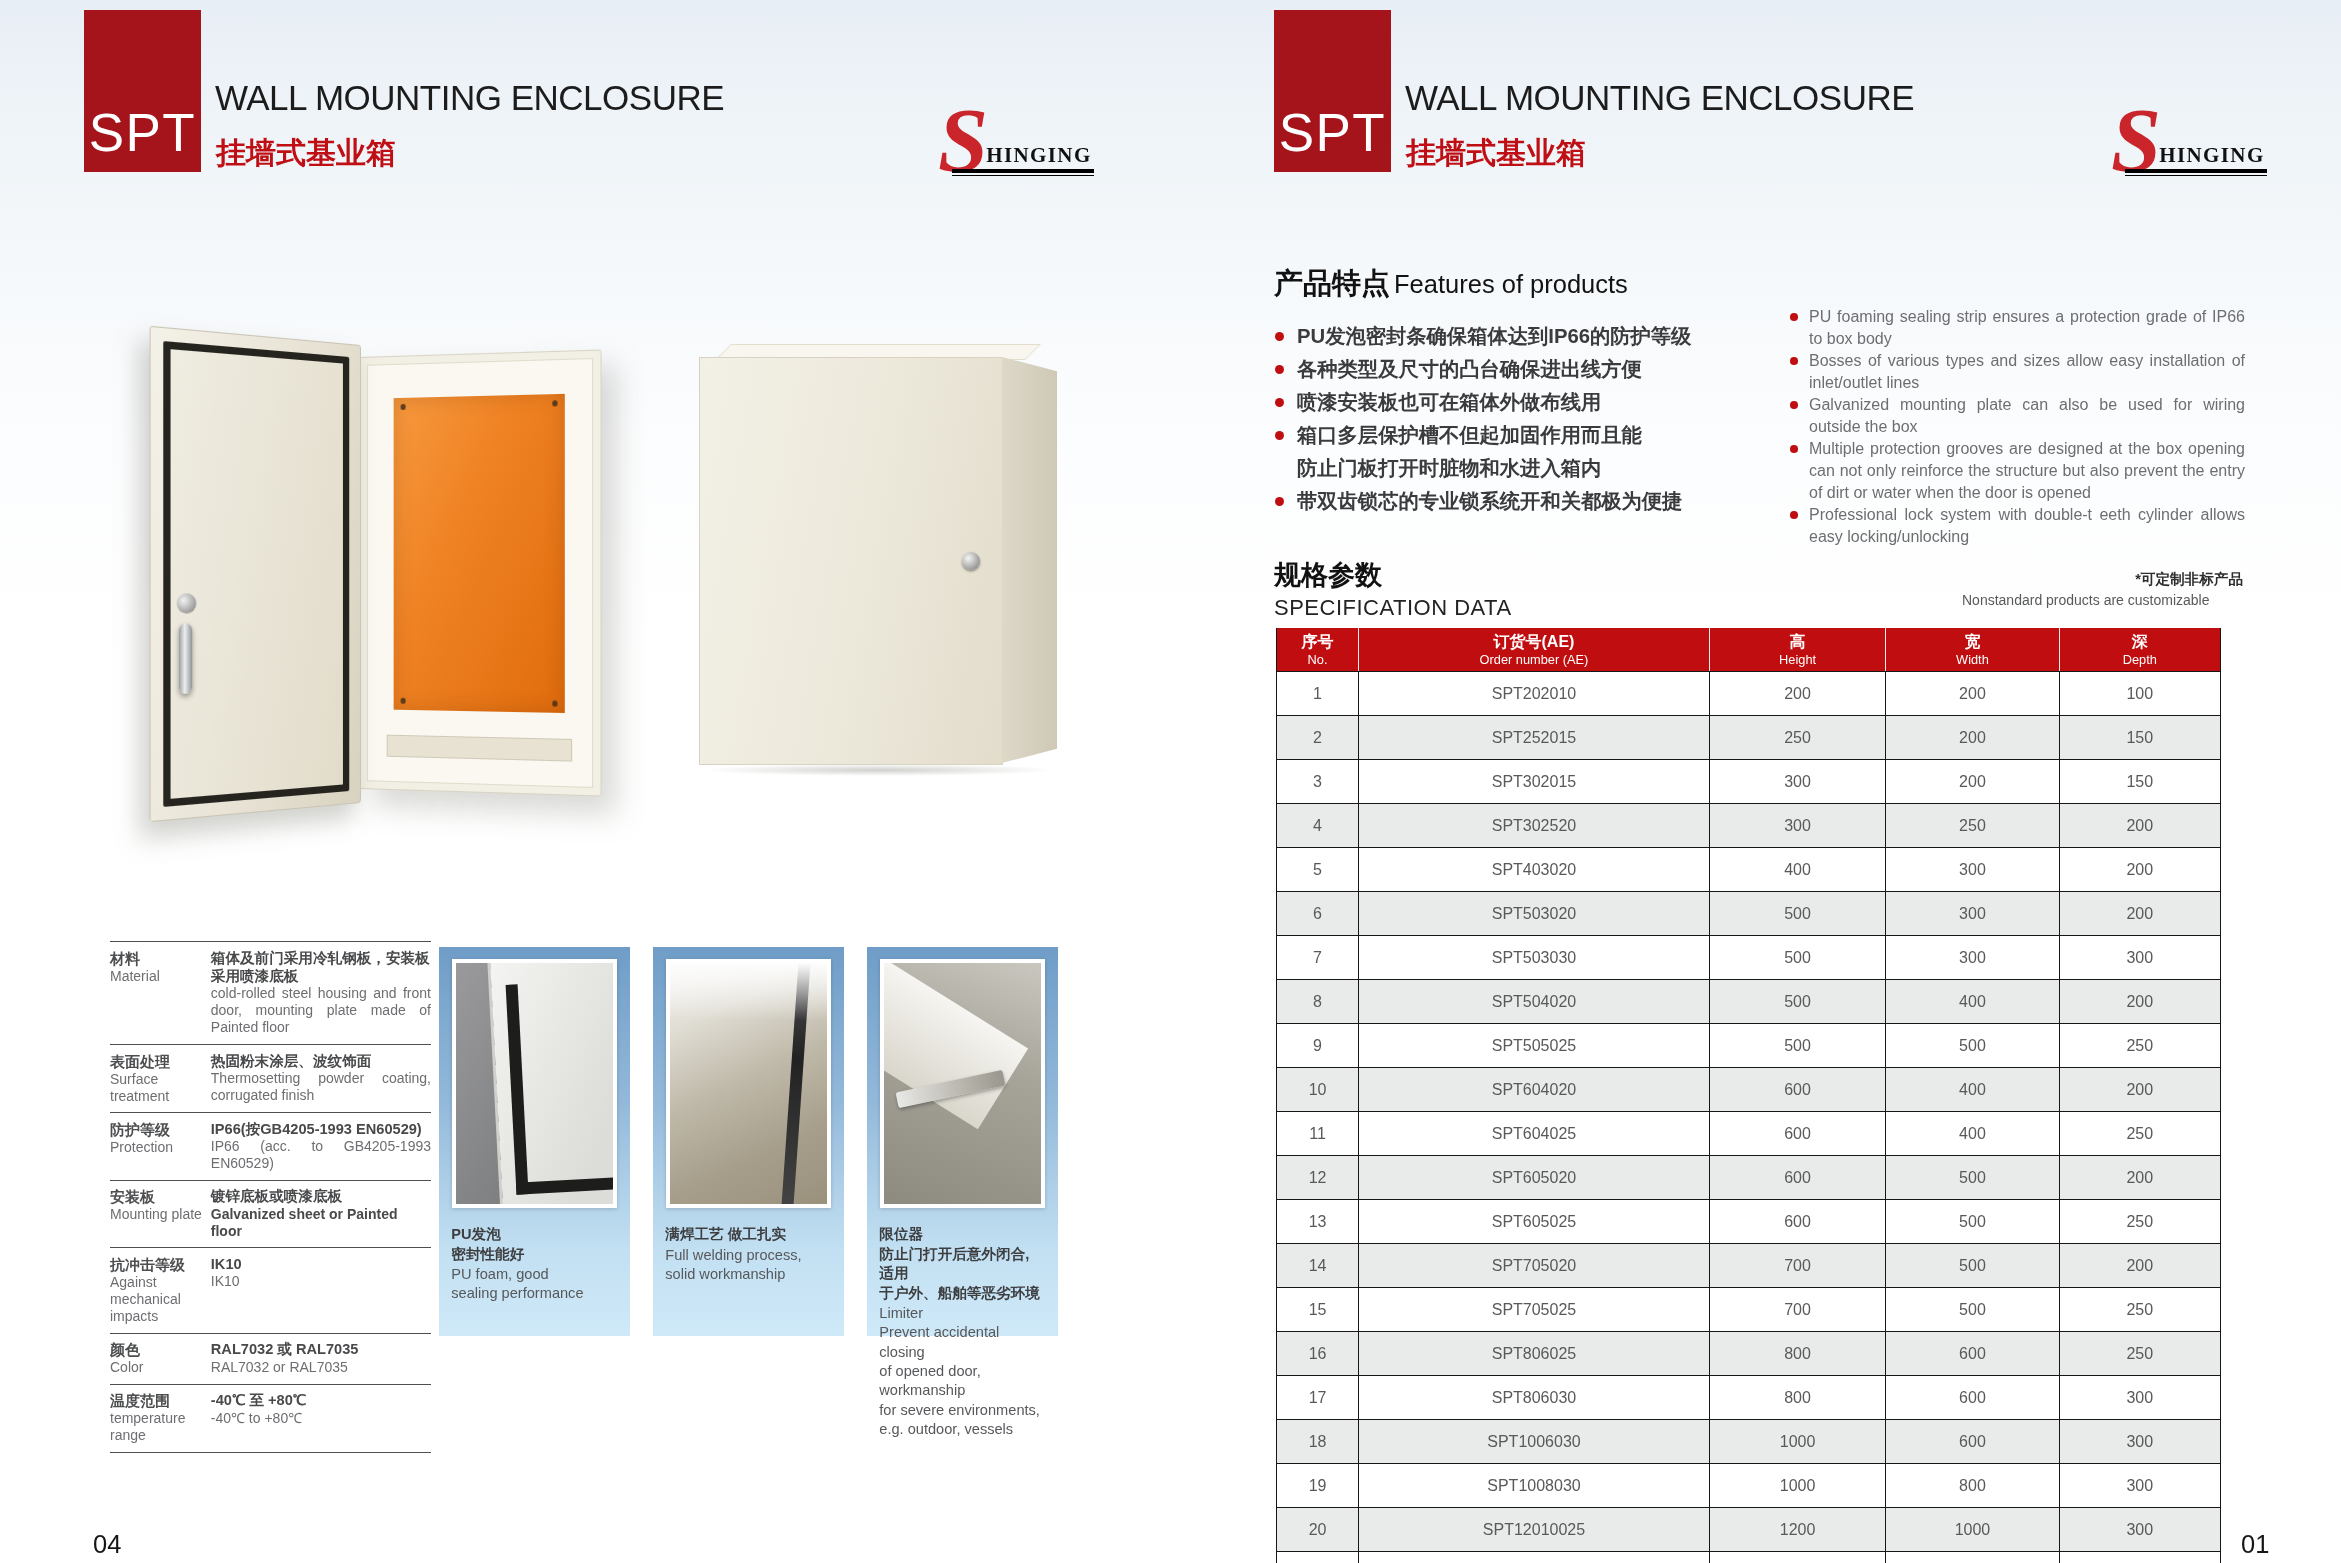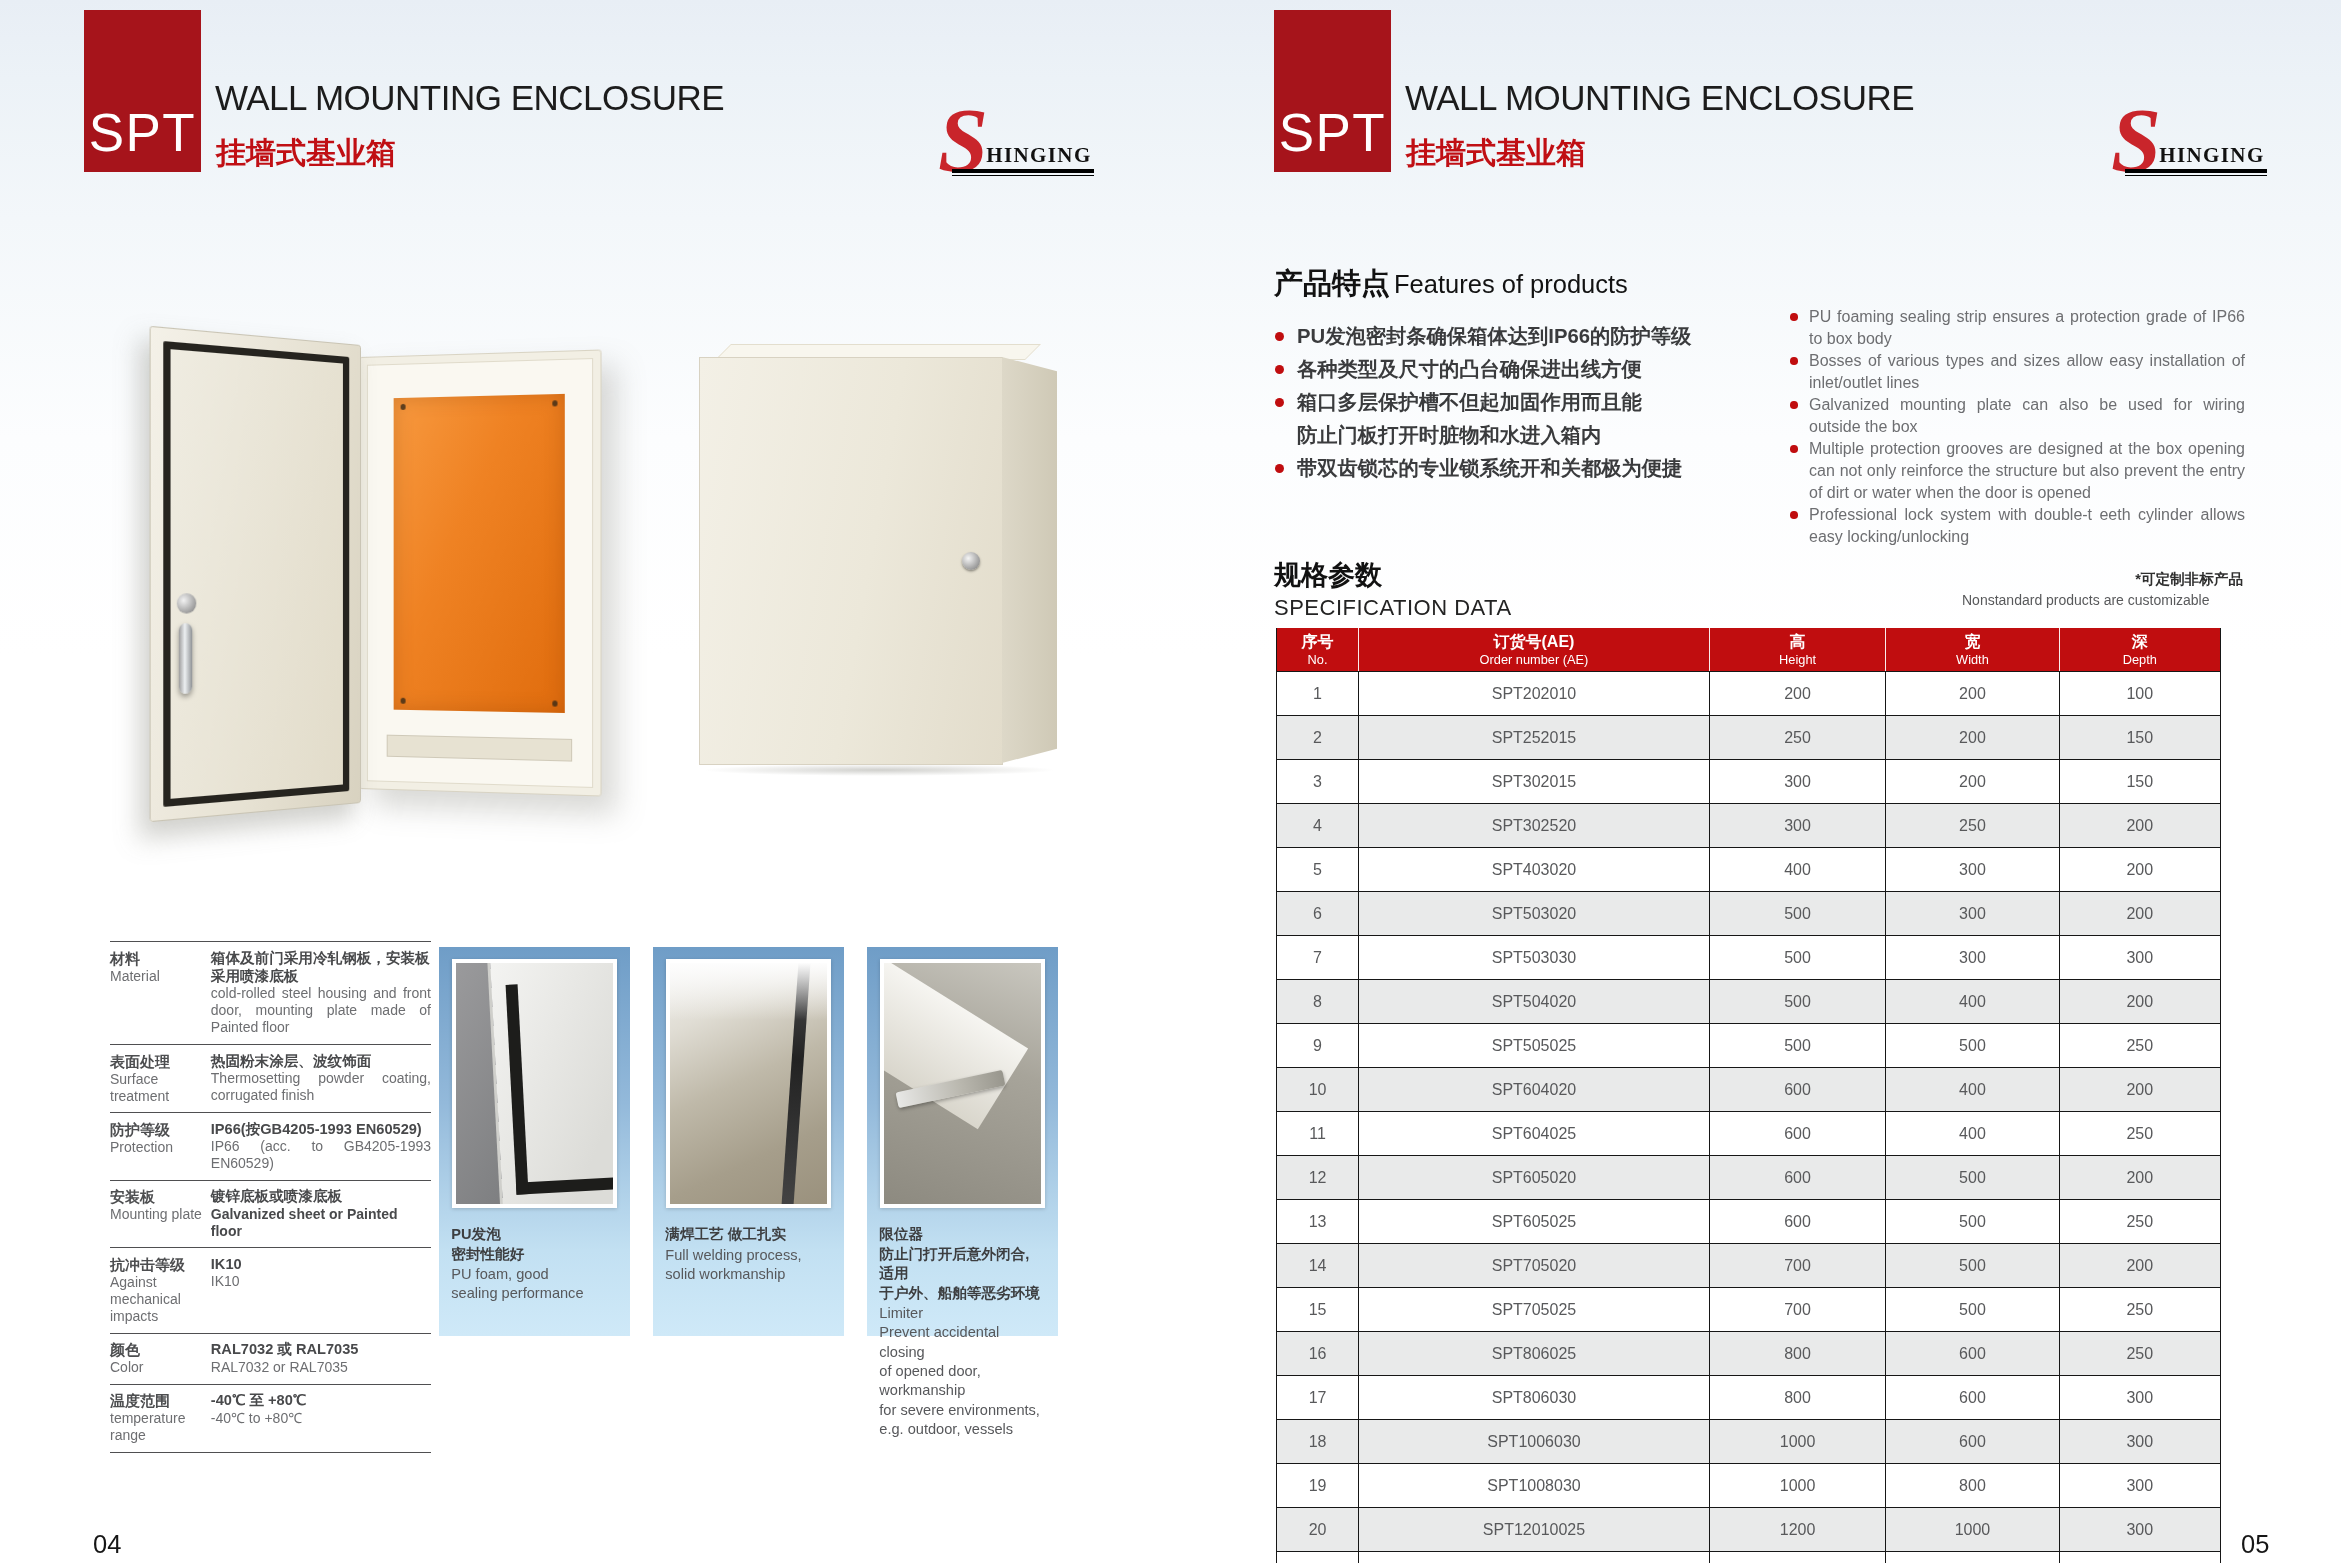--- a/index.html
+++ b/index.html
@@ -310,20 +310,24 @@
   <li class="item-0 base">
     <span class="dot"></span>
     <span class="txt pre">PU发泡密封条确保箱体达到IP66的防护等级</span>
   </li>
 
   <li class="item-1 alt">
     <span class="dot"></span>
     <span class="txt pre">各种类型及尺寸的凸台确保进出线方便</span>
   </li>
 
+  <li class="item-2 base">
+    <span class="dot"></span>
+    <span class="txt pre">喷漆安装板也可在箱体外做布线用</span>
+  </li>
 
   <li class="item-3 alt">
     <span class="dot"></span>
     <span class="txt pre">箱口多层保护槽不但起加固作用而且能
 防止门板打开时脏物和水进入箱内</span>
   </li>
 
   <li class="item-4 base">
     <span class="dot"></span>
     <span class="txt pre">带双齿锁芯的专业锁系统开和关都极为便捷</span>
@@ -557,15 +561,15 @@
   <tr class="item-20 base">
     <td>21</td>
     <td>SPT12010025</td>
     <td>1200</td>
     <td>1000</td>
     <td>400</td>
   </tr>
 </tbody>
   </table>
 
-  <div class="pn right">05</div>
+  <div class="pn right">01</div>
 </div>
 
 
 </body></html>

